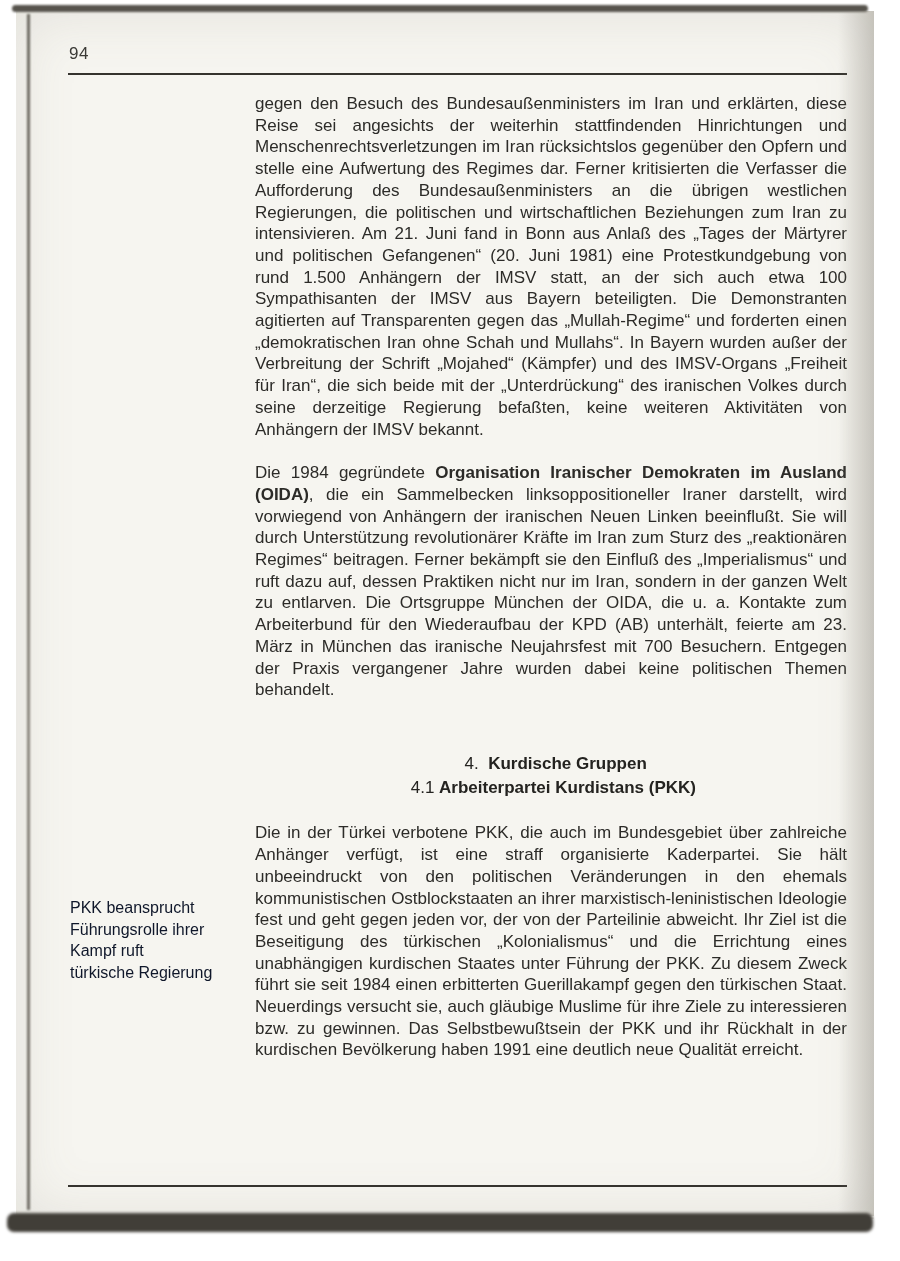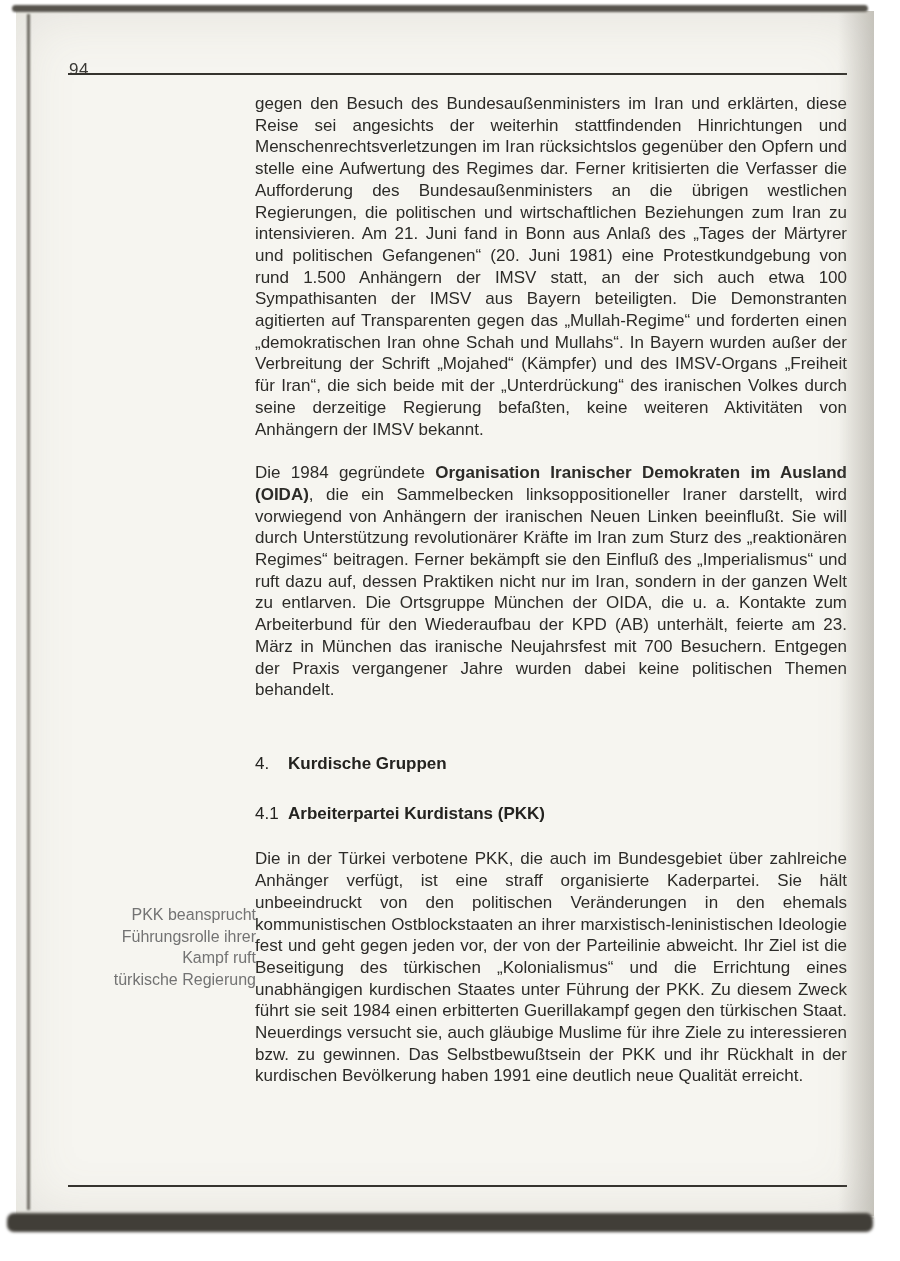--- a/index.html
+++ b/index.html
@@ -31,52 +31,51 @@
   .edge-bottom {
     position: absolute; left: 7px; top: 1213px; width: 866px; height: 19px;
     background: #413e38; filter: blur(1.8px); border-radius: 7px;
   }
   .edge-right {
     position: absolute; left: 838px; top: 11px; width: 36px; height: 1205px;
     background: linear-gradient(to right, rgba(148,144,134,0) 0%, rgba(148,144,134,0.42) 100%);
   }
   
   .page-number {
-    position: absolute; left: 69px; top: 60px;
+    position: absolute; left: 69px; top: 44px;
     font-size: 17px; color: #3b3a36; letter-spacing: 0.5px;
   }
   .rule-top {
     position: absolute; left: 68px; top: 73px; width: 779px; height: 2px;
     background: #35332e;
   }
   .rule-bottom {
     position: absolute; left: 68px; top: 1185px; width: 779px; height: 2px;
     background: #35332e;
   }
   
   .main-col {
     position: absolute; left: 255px; top: 93px; width: 592px;
     font-size: 17px; line-height: 21.7px; color: #2c2b28;
     text-align: justify;
   }
   .main-col p { margin: 0; }
   .p-gap { margin-bottom: 22px !important; }
   .heading-block { margin-top: 52px; text-align: left; }
-  .heading-row { font-size: 17px; color: #242320; }
-  .heading-row + .heading-row { margin-top: 28px; }
+  .heading-row { font-size: 17px; color: #242320; text-align: center; }
+  .heading-row + .heading-row { margin-top: 2px; }
   .hnum { display: inline-block; width: 33px; font-weight: normal; }
   .htitle { font-weight: bold; }
   .p-after-headings { margin-top: 24px !important; }
   strong { font-weight: bold; }
   
   .margin-note {
     position: absolute; left: 70px; top: 897px; width: 186px;
-    font-size: 16px; line-height: 21.6px; color: #737373;
-    text-align: right;
-    margin-top: 7px;
+    font-size: 16px; line-height: 21.6px; color: #0f172a;
+    text-align: left;
   }
 </style>
 </head>
 <body>
 
 <div class="scan">
 
   <div class="paper"></div>
 
   <div class="page-number">94</div>

